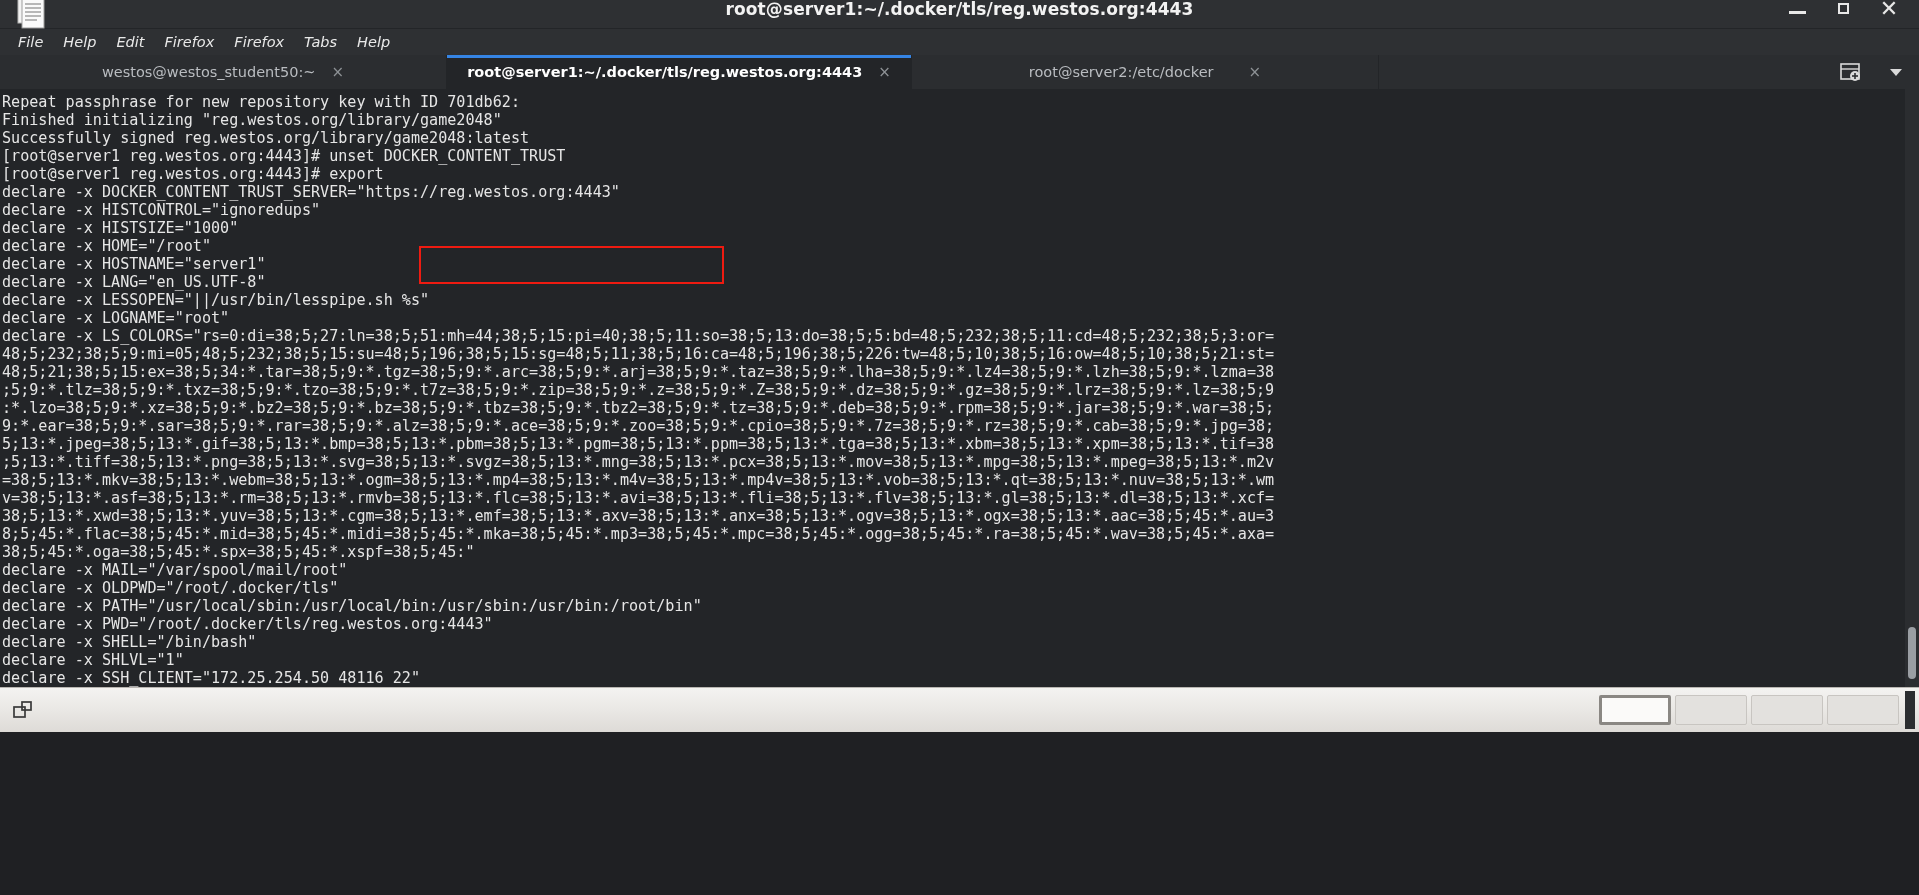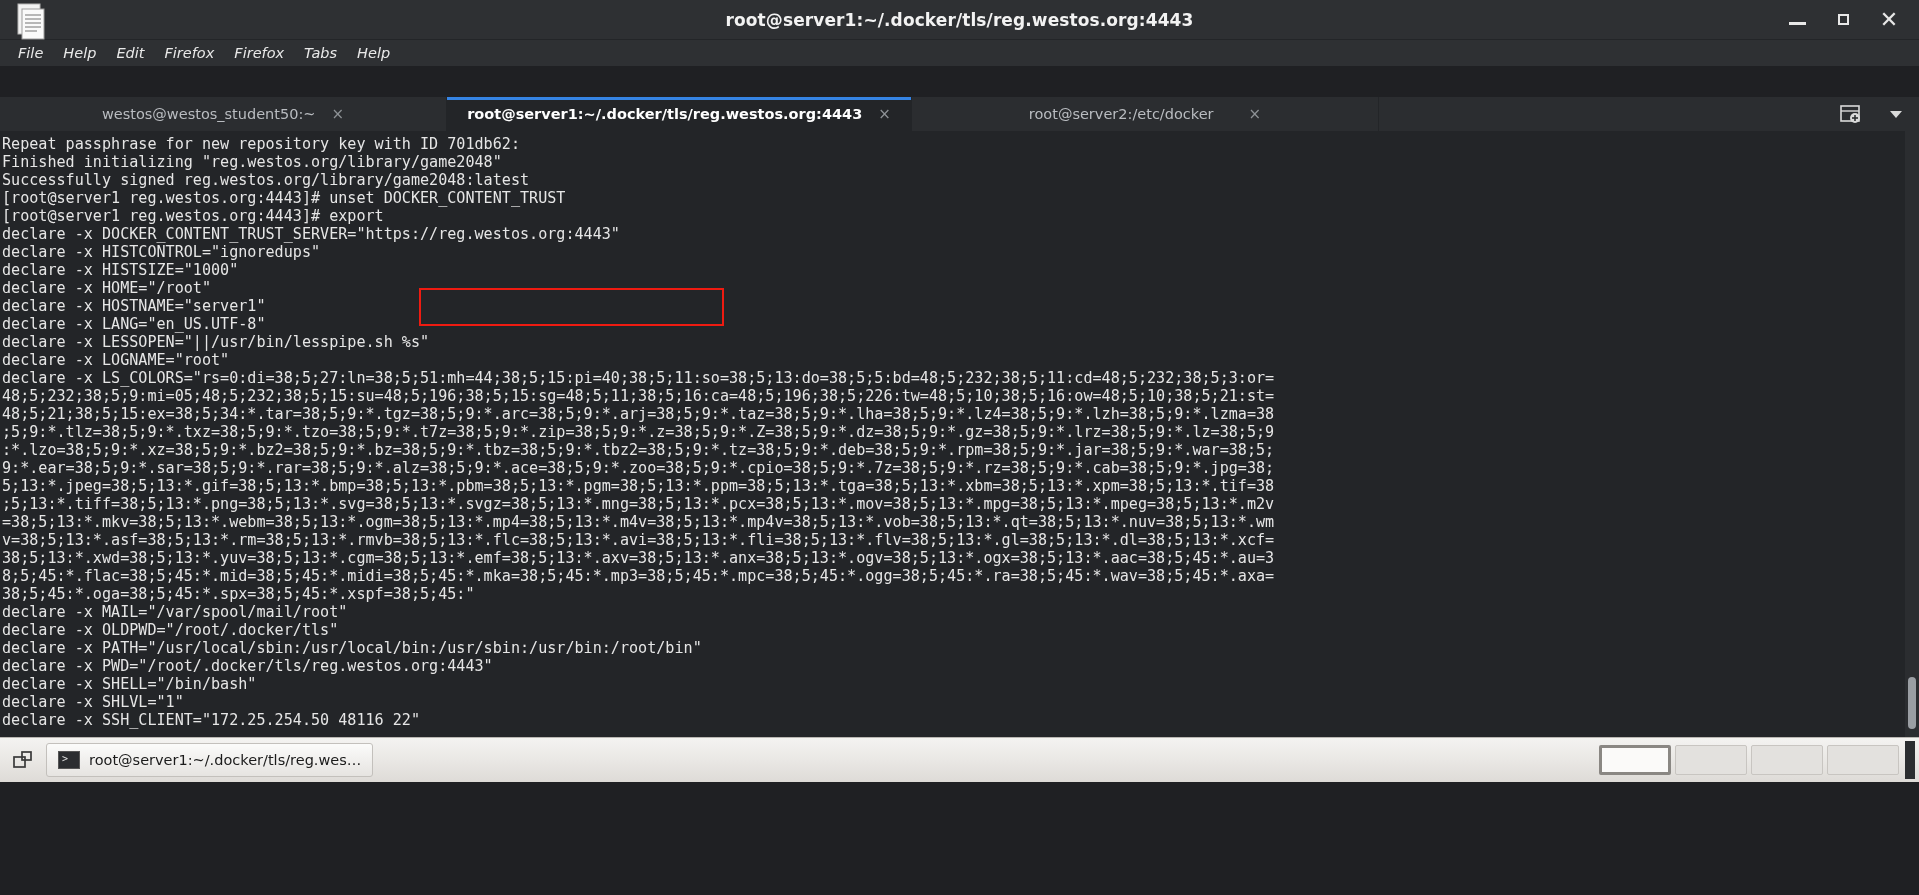--- a/index.html
+++ b/index.html
@@ -2,21 +2,21 @@
 <html><head>
 <meta charset="utf-8">
 <style>
   * { margin:0; padding:0; box-sizing:border-box; }
   html,body {
     width:1919px; height:895px;
     background:#1f2023;
     font-family:"DejaVu Sans Mono", monospace;
     overflow:hidden;
   }
-  #app { position:relative; width:1919px; height:732px; display:flex; flex-direction:column; }
+  #app { position:relative; width:1919px; height:732px; display:flex; flex-direction:column;justify-content:flex-end; }
 
   
   .titlebar {
     height:40px; background:#2e3033; position:relative;
     display:flex; align-items:center; flex:0 0 40px;
     border-bottom:1px solid #232528;
   }
   .app-icon {
     position:absolute; left:14px; top:2px; width:34px; height:42px; z-index:5;
   }
@@ -40,21 +40,21 @@
     padding-left:8px; flex:0 0 26px;
   }
   .menuitem {
     font-family:"DejaVu Sans", sans-serif; font-size:14.5px; color:#e9e9e9;
     padding:2px 10px; cursor:pointer; white-space:nowrap;font-style:italic;
   }
 
   
   .tabbar {
     height:34px; background:#2b2d30; display:flex; align-items:stretch;
-    flex:0 0 34px; position:relative;margin-top:31px;
+    flex:0 0 34px; position:relative;
   }
   .tab {
     display:flex; align-items:center; justify-content:center; position:relative;
     min-width:200px; padding:0 14px; cursor:pointer;
     border-right:1px solid #232528; flex:0 0 auto;
   }
   .tab .tlabel {
     font-family:"DejaVu Sans", sans-serif; font-size:14.5px; color:#b9bcc0;
     white-space:nowrap; overflow:hidden; text-overflow:ellipsis;
   }
@@ -73,21 +73,21 @@
   .tabspacer { flex:1 1 auto; }
   .tabbtn {
     width:46px; display:flex; align-items:center; justify-content:center;
     color:#dadada; cursor:pointer;
   }
 
   
   .termwrap { flex:1 1 auto; position:relative; background:#232528; display:flex; }
   .term {
     flex:1 1 auto; position:relative; overflow:hidden;
-    padding:4px 0 8px 2px;
+    padding:4px 0 0 2px;
   }
   .term pre {
     font-family:"DejaVu Sans Mono", monospace;
     font-size:15.1px; line-height:18.0px; color:#e6e6e6;
     white-space:pre; letter-spacing:0px;
   }
   
   .redbox {
     position:absolute; left:419px; top:157px; width:305px; height:38px;
     border:2.5px solid #ee1b11; pointer-events:none; z-index:4;
@@ -255,24 +255,20 @@
     </div>
   </div>
 
   <div class="taskbar">
     <div class="tb-showdesk">
       <svg width="22" height="20" viewBox="0 0 22 20">
         <rect x="2" y="7" width="11" height="10" fill="none" stroke="#3a3a3a" stroke-width="1.7"></rect>
         <rect x="10" y="2" width="9" height="8" fill="none" stroke="#3a3a3a" stroke-width="1.7"></rect>
       </svg>
     </div>
-    <div class="tb-task">
-      <span class="mini-term"></span>
-      <span class="tb-label">root@server1:~/.docker/tls/reg.wes…</span>
-    </div>
     <div class="tb-spacer"></div>
     <div class="pager">
       <div class="pg active"></div>
       <div class="pg"></div>
       <div class="pg"></div>
       <div class="pg"></div>
     </div>
     <div class="sysedge"></div>
   </div>
 

